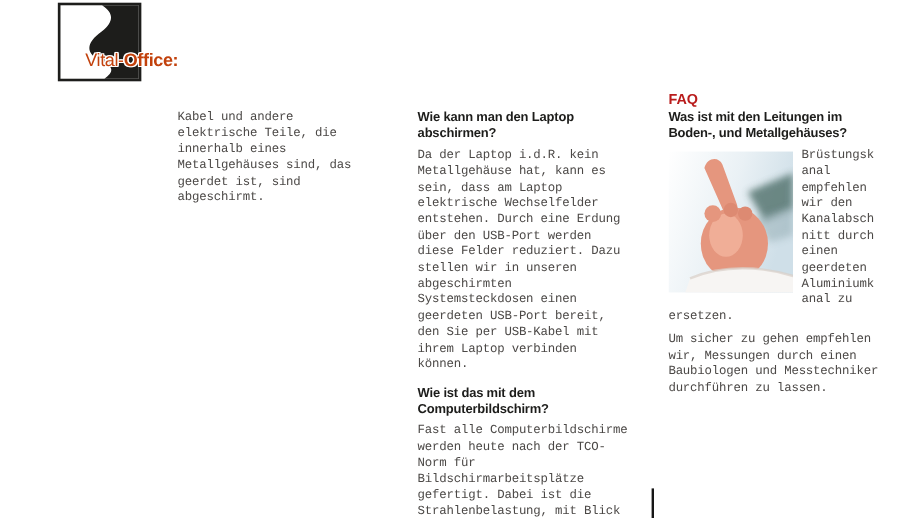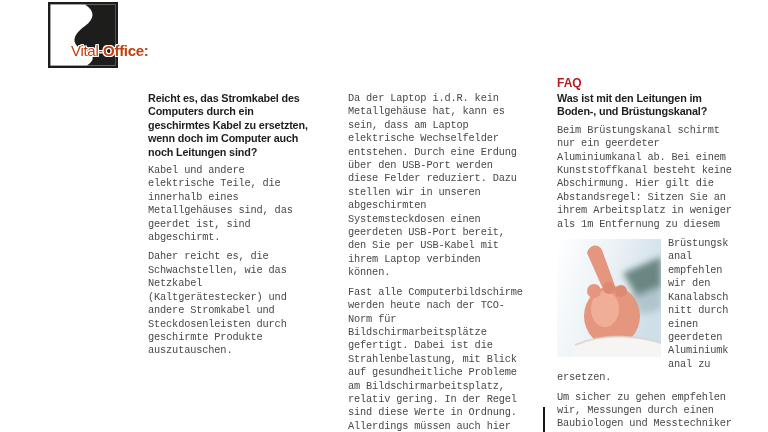--- a/index.html
+++ b/index.html
@@ -82,33 +82,32 @@
       <path d="M37,2.4 C47,9 47,16 37,24 C23,34 23,43 37,49 C47,53.5 47,58 39,63.6 L67.6,63.6 L67.6,2.4 Z" fill="#1d1d1b"></path>
     </svg>
     <div class="brand">
       <span class="brand-light">Vital-</span><span class="brand-bold">Office:</span>
     </div>
   </div>
 
   <div class="faq-label">FAQ</div>
 
   <div class="col col1">
-    <h2>Reicht es, das Stromkabel des Computers durch ein geschirmtes Kabel zu ersetzten, wenn doch im Computer auch noch Leitungen sind?</h2>
     <p>Kabel und andere elektrische Teile, die innerhalb eines Metallgehäuses sind, das geerdet ist, sind abgeschirmt.</p>
-    <p>Daher reicht es, die Schwachstellen, wie das Netzkabel (Kaltgerätestecker) und andere Stromkabel und Steckdosenleisten durch  geschirmte Produkte auszutauschen.</p>
   </div>
 
   <div class="col col2">
+    <h2>Wie kann man den Laptop abschirmen?</h2>
     <p>Da der Laptop i.d.R. kein Metallgehäuse hat, kann es sein, dass am Laptop elektrische Wechselfelder entstehen. Durch eine Erdung über den USB-Port werden diese Felder reduziert. Dazu stellen wir in unseren abgeschirmten Systemsteckdosen einen geerdeten USB-Port bereit, den Sie per USB-Kabel mit ihrem Laptop verbinden können.</p>
+    <h2>Wie ist das mit dem Computerbildschirm?</h2>
     <p>Fast alle Computerbildschirme werden heute nach der TCO-Norm für Bildschirmarbeitsplätze gefertigt. Dabei ist die Strahlenbelastung, mit Blick auf gesundheitliche Probleme am Bildschirmarbeitsplatz, relativ gering. In der Regel sind diese Werte in Ordnung. Allerdings müssen auch hier die Stromkabel durch geschirmte Kabel ersetzt werden</p>
   </div>
 
   <div class="col col3">
-    <h2>Was ist mit den Leitungen im Boden-, und Brüstungskanal?</h2>
-    <p>Beim Brüstungskanal schirmt nur ein geerdeter Aluminiumkanal ab. Bei einem Kunststoffkanal besteht keine Abschirmung. Hier gilt die Abstandsregel: Sitzen Sie an ihrem Arbeitsplatz in weniger als 1m Entfernung zu diesem</p>
+    <h2>Was ist mit den Leitungen im Boden-, und Metallgehäuses?</h2>
 
     <div class="photo">
       <svg width="104" height="118" viewBox="0 0 104 118">
         <defs>
           <linearGradient id="bgg" x1="0" y1="0" x2="1" y2="0.35">
             <stop offset="0" stop-color="#ffffff"></stop>
             <stop offset="0.55" stop-color="#eaf1f5"></stop>
             <stop offset="1" stop-color="#cfdfe8"></stop>
           </linearGradient>
           <filter id="soft" x="-30%" y="-30%" width="160%" height="160%">

